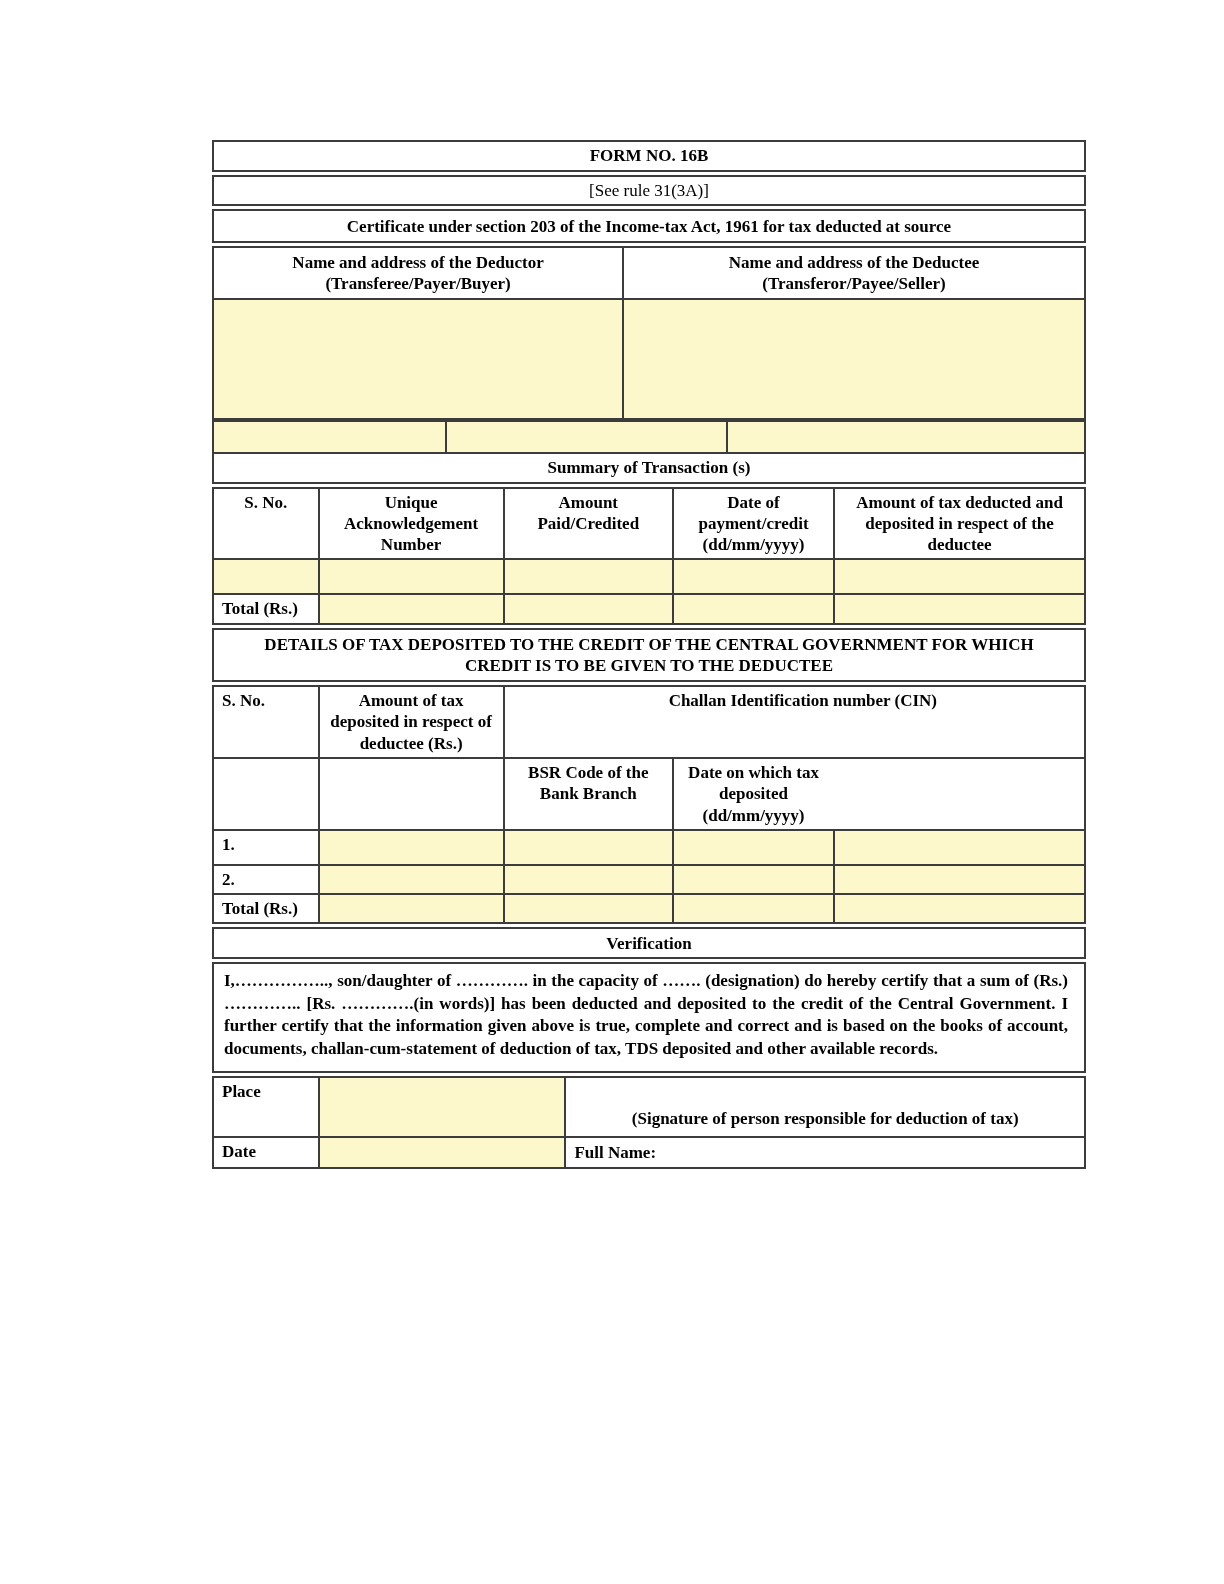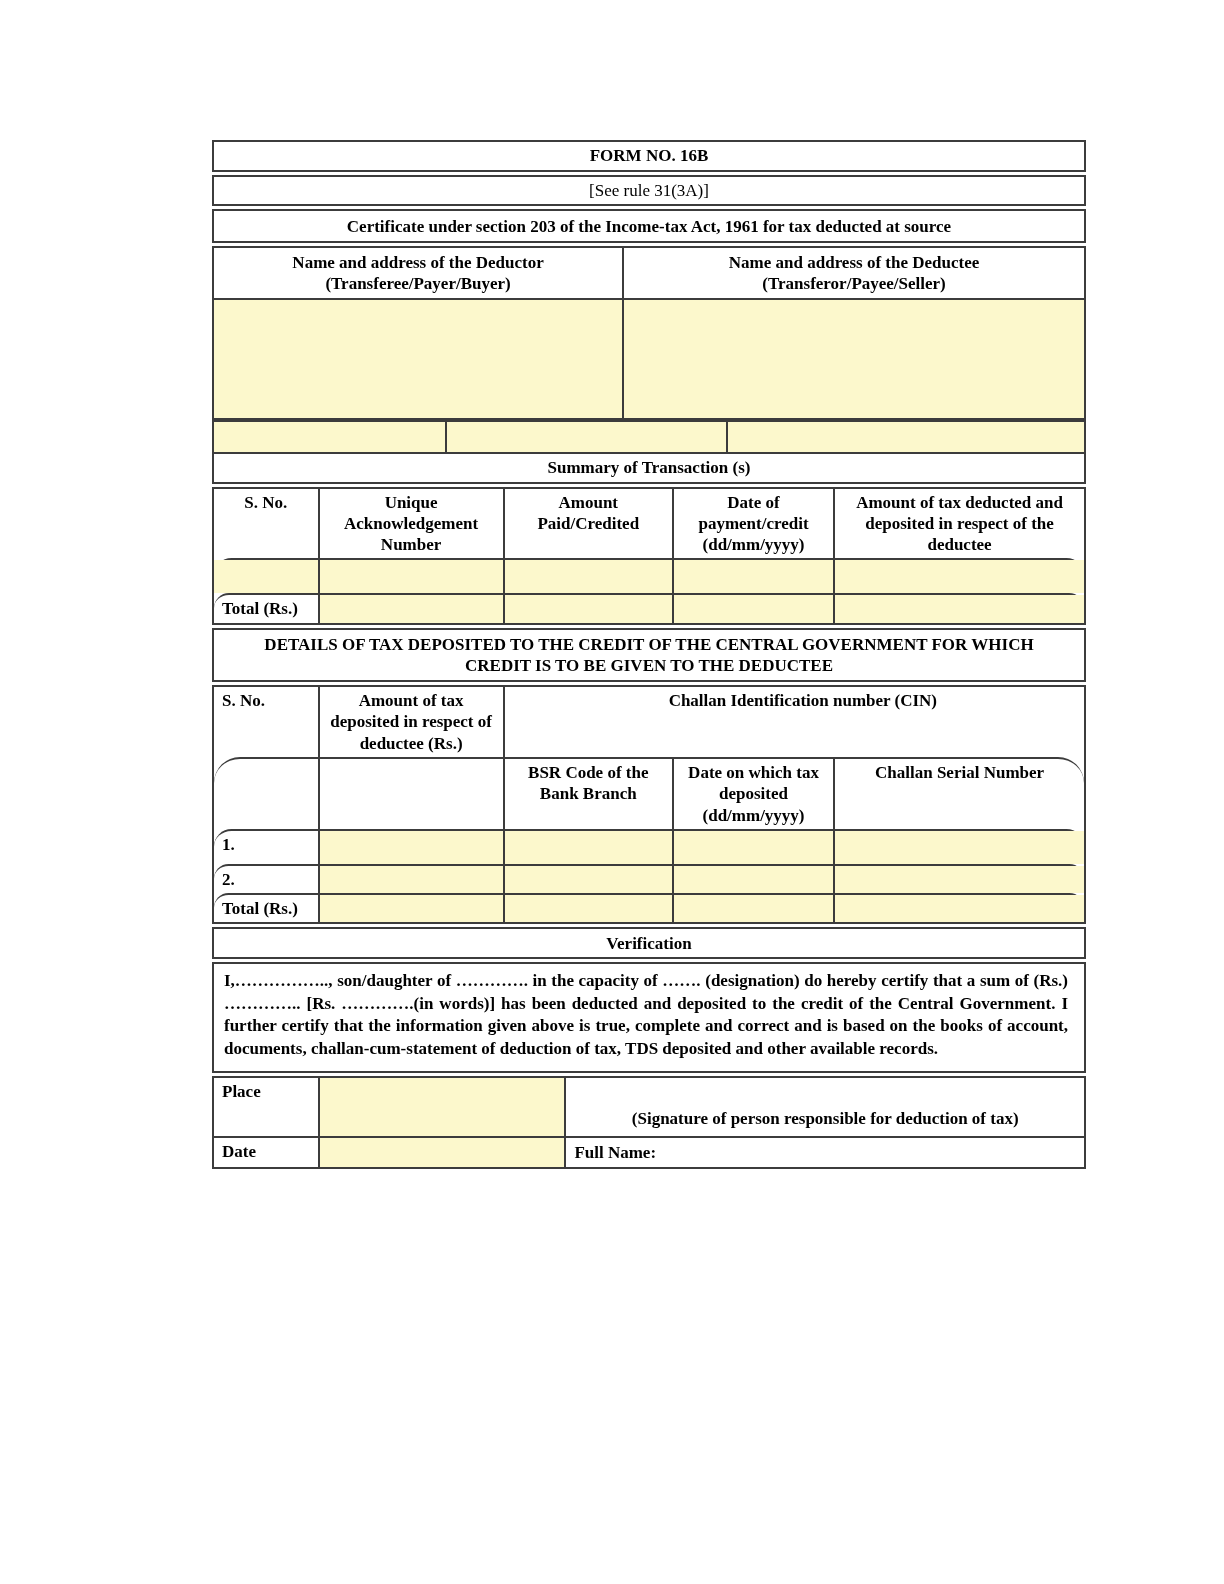--- a/index.html
+++ b/index.html
@@ -29,21 +29,21 @@
     border: 2px solid #3c3c3c;
     margin-top: 3px;
     background: #ffffff;
   }
   .sect:first-child { margin-top: 0; }
   .sect.attach { margin-top: -2px; }
   .row { display: grid; }
   .row.bt { border-top: 2px solid #3c3c3c; }
   .g2    { grid-template-columns: 410fr 464fr; }
   .g3pan { grid-template-columns: 232fr 282fr 360fr; }
-  .g5    { grid-template-columns: 104fr 186fr 170fr 162fr 252fr; border-radius: 26px; }
+  .g5    { grid-template-columns: 104fr 186fr 170fr 162fr 252fr; }
   .g3sig { grid-template-columns: 104fr 248fr 522fr; }
   .cell {
     display: flex;
     flex-direction: column;
     align-items: flex-start;
     justify-content: flex-start;
     padding: 3px 8px;
     min-width: 0;
   }
   .row > .cell + .cell { border-left: 2px solid #3c3c3c; }
@@ -160,21 +160,20 @@
       <div class="row g5 h70">
         <div class="cell">S. No.</div>
         <div class="cell cc">Amount of tax deposited in respect of deductee (Rs.)</div>
         <div class="cell cc span3">Challan Identification number (CIN)</div>
       </div>
       <div class="row g5 h70 bt">
         <div class="cell"></div>
         <div class="cell"></div>
         <div class="cell cc">BSR Code of the Bank Branch</div>
         <div class="cell cc">Date on which tax deposited (dd/mm/yyyy)</div>
-        <div class="cell cc">Challan Serial Number</div>
       </div>
       <div class="row g5 h35 bt">
         <div class="cell">1.</div>
         <div class="cell yl"></div>
         <div class="cell yl"></div>
         <div class="cell yl"></div>
         <div class="cell yl"></div>
       </div>
       <div class="row g5 h29 bt">
         <div class="cell">2.</div>

